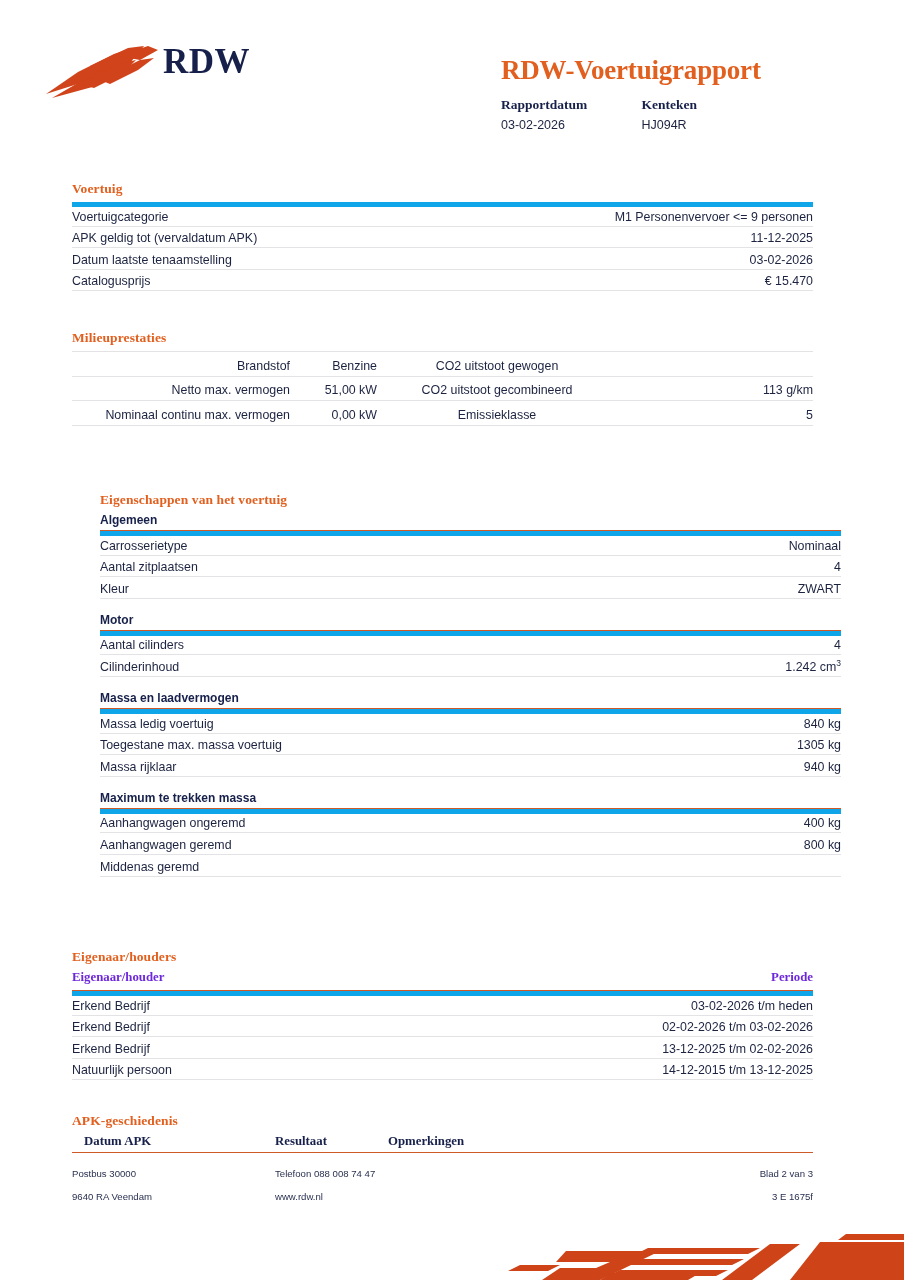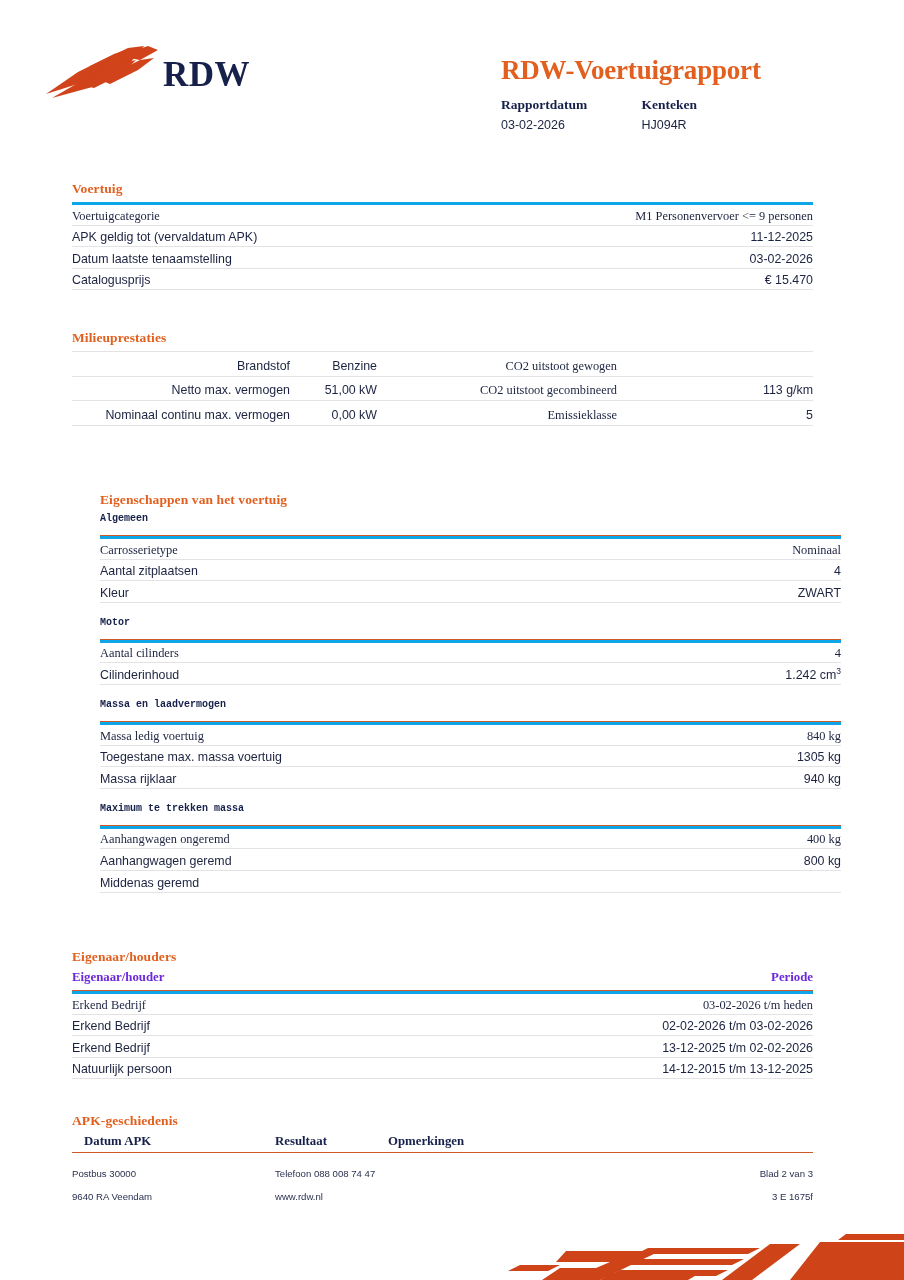--- a/index.html
+++ b/index.html
@@ -14,21 +14,21 @@
     overflow: hidden;
   }
 
   .page { position: relative; width: 904px; height: 1280px; }
 
   
   .header { position: absolute; left: 0; top: 0; width: 904px; height: 150px; }
 
   .logo-mark { position: absolute; left: 44px; top: 42px; width: 118px; height: 62px; }
   .logo-word {
-    position: absolute; left: 163px; top: 55px;
+    position: absolute; left: 163px; top: 42px;
     font-family: "Liberation Serif", serif;
     font-size: 35px; font-weight: 700; color: #16204a;
     letter-spacing: 0.5px;
   }
 
   .doc-title {
     position: absolute; left: 501px; top: 55px;
     font-family: "Liberation Serif", serif;
     font-size: 27px; font-weight: 700; color: #e2601f;
     letter-spacing: -0.2px;
@@ -49,55 +49,54 @@
   
   .section { position: absolute; left: 72px; width: 741px; }
 
   .sec-title {
     font-family: "Liberation Serif", serif;
     font-size: 13.5px; font-weight: 700; color: #e2601f;
     margin-bottom: 5px; letter-spacing: 0.1px;
   }
 
   .sub-title {
-    font-size: 10px; font-weight: 700; color: #16204a;
-    padding-bottom: 11px;
+    font-size: 12px; font-weight: 700; color: #16204a;
+    padding-bottom: 3px;
     border-bottom: 1.4px solid #cf5a28;
     margin-top: 14px;
-    font-family: Liberation Mono, monospace;
   }
   .sub-title.first { margin-top: 2px; }
 
   
   table.kv { width: 100%; border-collapse: collapse; table-layout: fixed; }
   table.kv tr { height: 21.6px; }
   table.kv td {
     font-size: 12.4px; color: #1c2340;
     border-bottom: 1px solid #e3e3e6;
     padding: 0 0 1px 0;
     vertical-align: bottom;
     line-height: 16px;
   }
-  table.kv tr:first-child td { border-top: 3px solid #0ea5e9; font-family: Liberation Serif, serif; }
+  table.kv tr:first-child td { border-top: 5px solid #0ea5e9; }
   td.k { text-align: left; }
   td.v { text-align: right; }
 
   
   table.kv2 { width: 100%; border-collapse: collapse; table-layout: fixed; }
   table.kv2 tr { height: 24.5px; }
   table.kv2 td {
     font-size: 12.4px; color: #1c2340;
     border-bottom: 1px solid #e3e3e6;
     vertical-align: bottom; padding: 0 0 2px 0;
     line-height: 16px;
   }
   table.kv2 tr:first-child td { border-top: 1px solid #e3e3e6; }
   td.k1 { text-align: right; width: 218px; }
   td.v1 { text-align: right; width: 87px; padding-right: 38px; }
-  td.k2 { text-align: right; width: 240px; padding-left: 72px; font-family: Liberation Serif, serif; }
+  td.k2 { text-align: center; width: 240px; padding-left: 72px; }
   td.v2 { text-align: right; }
 
   
   .hdr-row {
     display: flex; justify-content: space-between;
     font-family: "Liberation Serif", serif;
     font-size: 12.8px; font-weight: 700; color: #6d28d9;
     padding-bottom: 5px;
     border-bottom: 1.4px solid #cf5a28;
   }

